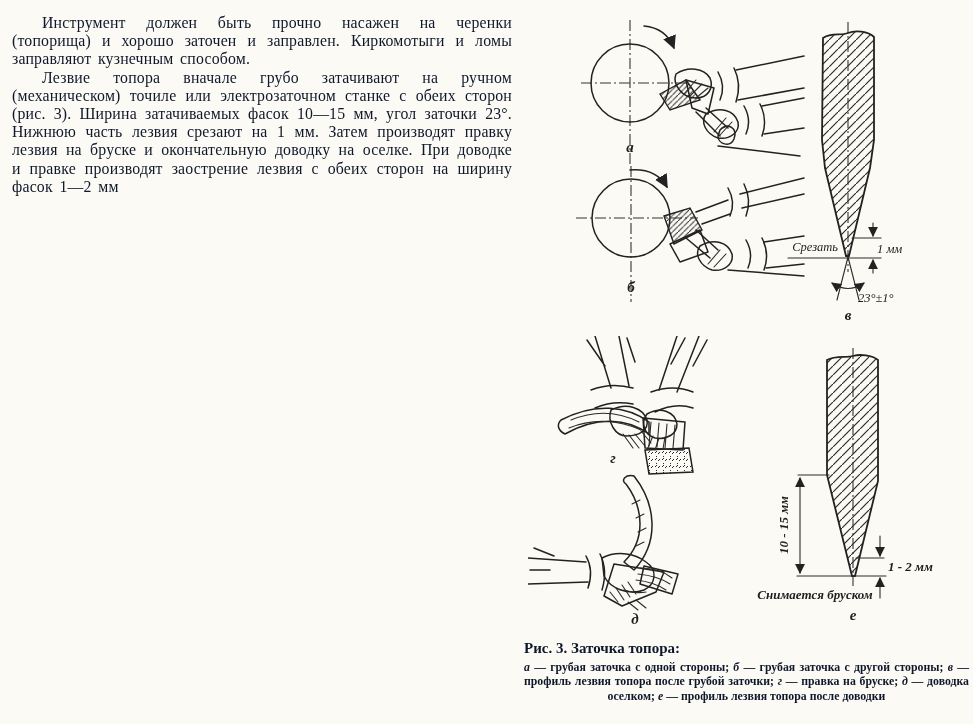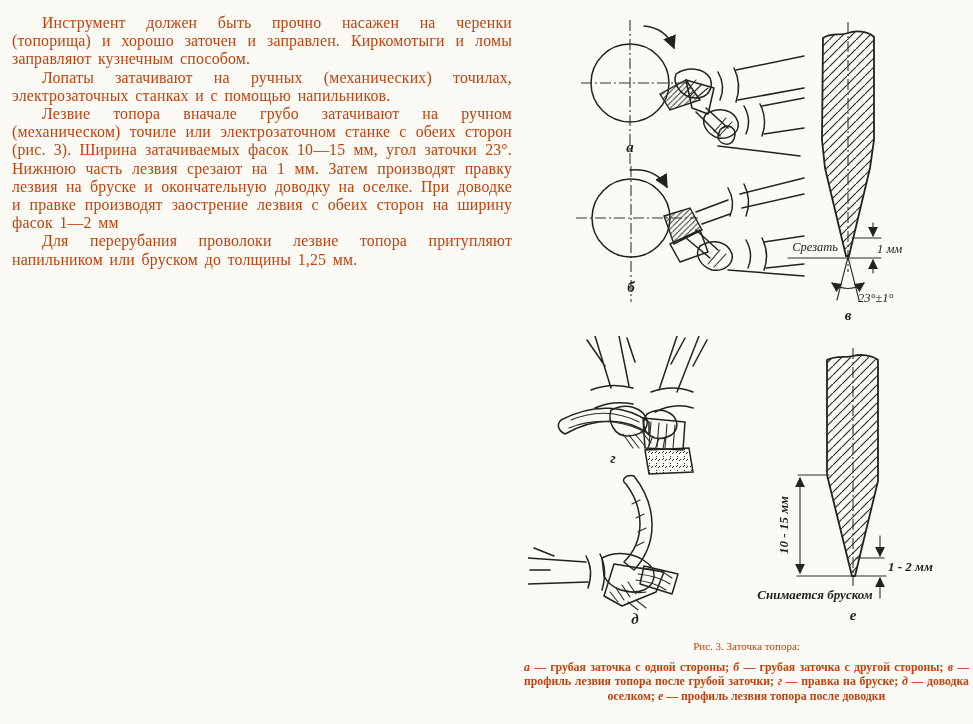--- a/index.html
+++ b/index.html
@@ -2,42 +2,42 @@
 <html><head>
 <meta charset="utf-8">
 <style>
   html,body{margin:0;padding:0;}
   .page{
     position:relative;
     width:973px;height:724px;
     background:#fbfaf5;
     overflow:hidden;
     font-family:"Liberation Serif","DejaVu Serif",serif;
-    color:#c2410c;
+    color:#0f172a;
   }
   
   .text-col{
     position:absolute;left:12px;top:14px;width:500px;
     font-size:15.8px;line-height:18.2px;
     text-align:justify;
     word-spacing:2.5px;letter-spacing:.2px;
   }
   .text-col p{margin:0;text-indent:30px;}
   
   .fig-svg{position:absolute;}
   svg text{font-family:"Liberation Serif","DejaVu Serif",serif;fill:#1e1e1e;}
   .lbl{font-style:italic;font-weight:bold;font-size:15px;text-anchor:middle;}
   .ann{font-style:italic;font-size:12.5px;}
   .ann-b{font-style:italic;font-weight:bold;font-size:13px;}
   .ink{stroke:#222;fill:none;stroke-width:1.5;stroke-linecap:round;stroke-linejoin:round;}
   .ink-thin{stroke:#2a2a2a;fill:none;stroke-width:1.1;stroke-linecap:round;}
   .axis{stroke:#333;fill:none;stroke-width:1.1;stroke-dasharray:11 3 2 3;}
   .caption{
     position:absolute;left:524px;top:640px;width:445px;
-    text-align:center;font-weight:normal;font-size:11px;
+    text-align:left;font-weight:bold;font-size:15px;
   }
   .legend{
     position:absolute;left:524px;top:660px;width:445px;
     font-size:11.8px;font-weight:bold;line-height:14.4px;
     text-align:justify;text-align-last:center;
   }
   .legend i{font-weight:bold;}
 </style>
 </head>
 <body>
@@ -56,23 +56,21 @@
         <path d="M1,5 L3,3 M4,6 L6,4 M2,1 L3,2" stroke="#2e2e2e" stroke-width="1"></path>
       </pattern>
       <marker id="mArr" viewBox="0 0 10 10" refX="9" refY="5" markerWidth="9" markerHeight="9" orient="auto-start-reverse">
         <path d="M0,0 L10,5 L0,10 z" fill="#222"></path>
       </marker>
     </defs>
   </svg>
 
   <div class="text-col">
     <p>Инструмент должен быть прочно насажен на черенки (топорища) и хорошо заточен и заправлен. Киркомотыги и ломы заправляют кузнечным способом.</p>
-    <p>Лопаты затачивают на ручных (механических) точилах, электрозаточных станках и с помощью напильников.</p>
     <p>Лезвие топора вначале грубо затачивают на ручном (механическом) точиле или электрозаточном станке с обеих сторон (рис. 3). Ширина затачиваемых фасок 10—15 мм, угол заточки 23°. Нижнюю часть лезвия срезают на 1 мм. Затем производят правку лезвия на бруске и окончательную доводку на оселке. При доводке и правке производят заострение лезвия с обеих сторон на ширину фасок 1—2 мм</p>
-    <p>Для перерубания проволоки лезвие топора притупляют напильником или бруском до толщины 1,25 мм.</p>
   </div>
 
   <svg class="fig-svg" style="left:568px;top:18px" width="238" height="150" viewBox="0 0 238 150">
     <line class="axis" x1="62" y1="2" x2="62" y2="146"></line>
     <line class="axis" x1="13" y1="65" x2="120" y2="65"></line>
     <circle class="ink" cx="62" cy="65" r="39" stroke-width="1.8"></circle>
     <path class="ink" d="M76,8 Q98,10 106,30" marker-end="url(#mArr)"></path>
     <g>
       <path d="M92,76 L118,62 L132,82 L102,92 Z" fill="url(#hatchSmall)" stroke="#222" stroke-width="1.4"></path>
       <path class="ink" d="M118,62 L146,70 L140,96 L124,90 Z"></path>

